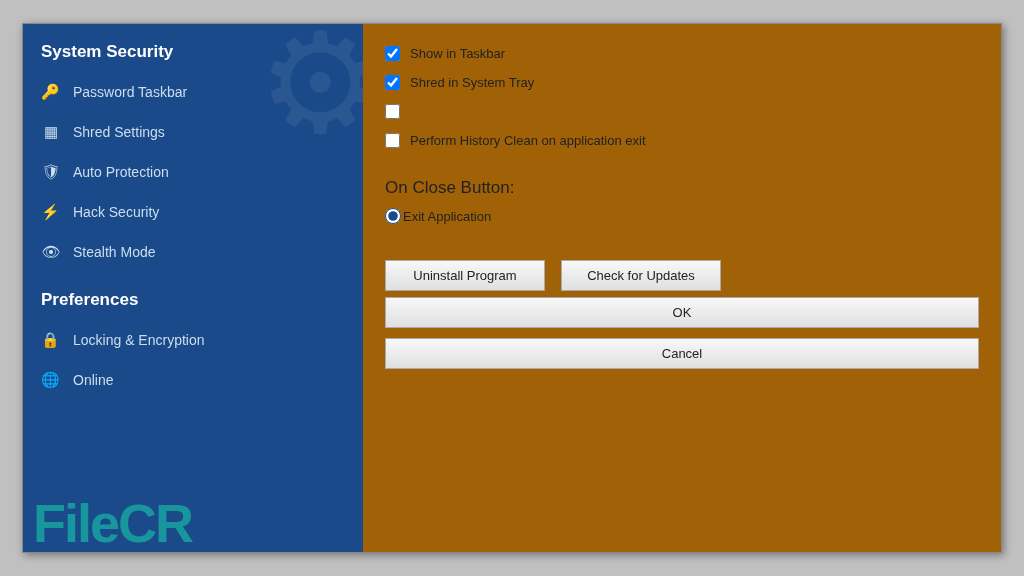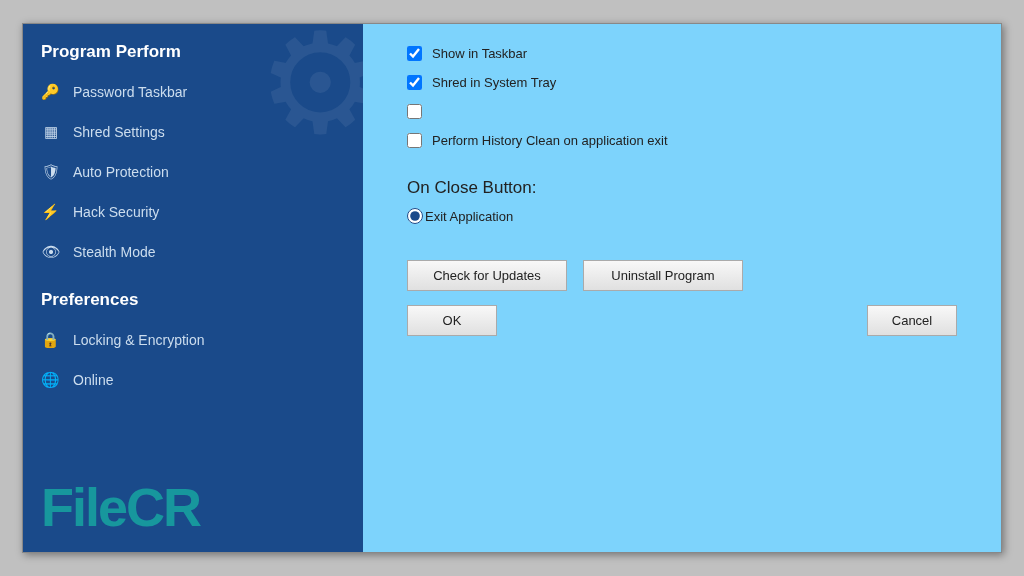--- a/index.html
+++ b/index.html
@@ -62,22 +62,22 @@
       height: 20px;
       display: flex;
       align-items: center;
       justify-content: center;
       font-size: 15px;
       flex-shrink: 0;
     }
     
     .main-content {
       flex: 1;
-      padding: 22px 44px;
-      background: #7dd3fc;
+      padding: 22px 22px;
+      background: #a16207;
       display: flex;
       flex-direction: column;
       gap: 0;
       position: relative;
     }
     .checkbox-row {
       display: flex;
       align-items: center;
       gap: 10px;
       margin-bottom: 14px;
@@ -117,21 +117,22 @@
     }
     .buttons-row-top {
       display: flex;
       gap: 16px;
       margin-top: 24px;
     }
     .buttons-row-bottom {
       display: flex;
       gap: 10px;
       justify-content: space-between;
-      margin-top: 14px;
+      margin-top: 6px;
+      flex-direction: column;
     }
     .btn {
       padding: 7px 22px;
       font-size: 13px;
       border: 1px solid #aaa;
       background: linear-gradient(to bottom, #f8f8f8, #e0e0e0);
       cursor: pointer;
       color: #222;
       min-width: 90px;
     }
@@ -155,21 +156,21 @@
     }
   </style>
 </head>
 <body>
 
 <div class="dialog">
 
   <div class="sidebar">
     <div class="sidebar-bg-icon">⚙</div>
 
-    <div class="sidebar-section-title">Program Perform</div>
+    <div class="sidebar-section-title">System Security</div>
 
     <div class="sidebar-item">
       <span class="item-icon">🔑</span>
       <span>Password Taskbar</span>
     </div>
     <div class="sidebar-item">
       <span class="item-icon">▦</span>
       <span>Shred Settings</span>
     </div>
     <div class="sidebar-item">
@@ -191,29 +192,29 @@
       <span class="item-icon">🔒</span>
       <span>Locking &amp; Encryption</span>
     </div>
     <div class="sidebar-item">
       <span class="item-icon">🌐</span>
       <span>Online</span>
     </div>
 
     <div class="watermark" style="
       position:absolute;
-      bottom:16px;
+      bottom:0;
       left:0;
       font-size:54px;
       font-weight:900;
       color:#17a0a0;
       font-family: Arial Black, Impact, sans-serif;
       letter-spacing:-2px;
       opacity:0.9;
-      padding:2px 18px;
+      padding:2px 10px;
     ">FileCR</div>
   </div>
 
   <div class="main-content">
 
     <div class="checkbox-row">
       <input type="checkbox" id="cb-show-taskbar" checked="" style="">
       <label for="cb-show-taskbar">Show in Taskbar</label>
     </div>
     <div class="checkbox-row">
@@ -229,22 +230,22 @@
     </div>
 
     <div class="section-label" style="margin-top:16px;">On Close Button:</div>
 
     <div class="radio-row">
       <input type="radio" id="rb-exit-app" name="close-action" checked="" style="">
       <label for="rb-exit-app">Exit Application</label>
     </div>
 
     <div class="buttons-row-top">
+      <button class="btn btn-wide">Uninstall Program</button>
       <button class="btn btn-wide">Check for Updates</button>
-      <button class="btn btn-wide">Uninstall Program</button>
     </div>
     <div class="buttons-row-bottom">
       <button class="btn">OK</button>
       <button class="btn">Cancel</button>
     </div>
 
   </div>
 </div>
 
 </body></html>

